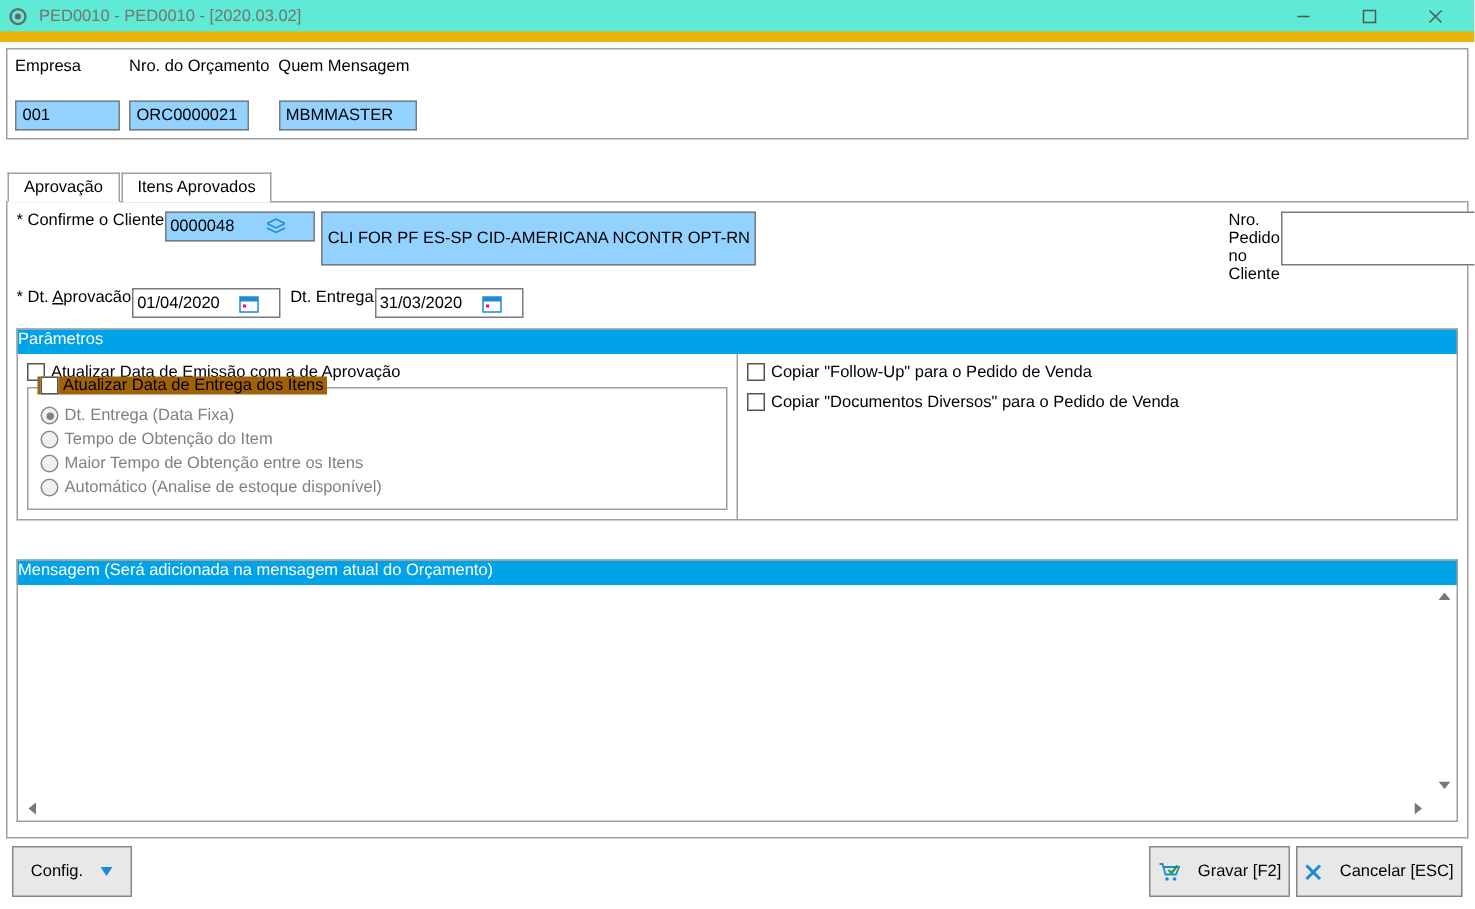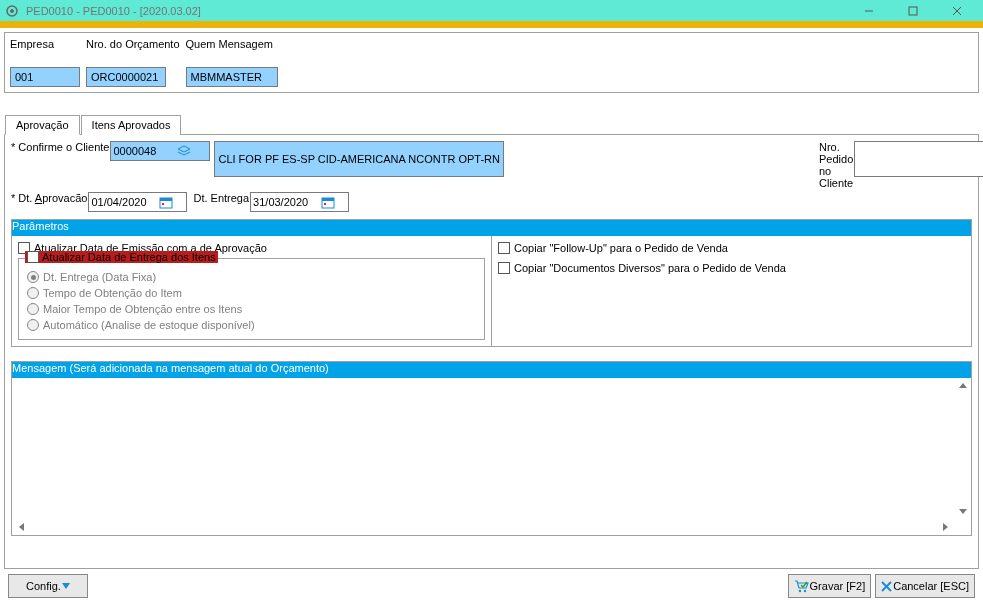--- a/index.html
+++ b/index.html
@@ -29,30 +29,30 @@
 .date-box{height:20px;width:99px;border:1px solid #7a7a7a;background:#fff;display:flex;align-items:center;padding:0 0 0 2px}
 .date-box span{flex:1}
 .mini-icon-btn{width:18px;height:18px;display:flex;align-items:center;justify-content:center;color:#1b8cd1;cursor:pointer}
 .section-hdr{height:17px;background:#00a3e8;color:#fff;border:1px solid #a0a0a0;border-bottom:none}
 .two-col{display:flex;border:1px solid #a0a0a0;border-top:none}
 .col-l,.col-r{flex:1;padding:6px}
 .col-l{border-right:1px solid #a0a0a0}
 .chk-row{display:flex;gap:4px;align-items:center;margin-bottom:4px}
 .chk{width:12px;height:12px;border:1px solid #555;background:#fff;cursor:pointer}
 .radio-grp{border:1px solid #a0a0a0;padding:8px 8px 4px;margin-top:2px;position:relative}
-.radio-grp .legend{position:absolute;top:-8px;left:6px;background:#b91c1c;padding:0 2px;display:flex;gap:3px;align-items:center}
+.radio-grp .legend{position:absolute;top:-8px;left:6px;background:#a16207;padding:0 2px;display:flex;gap:3px;align-items:center}
 .r-row{display:flex;gap:4px;align-items:center;margin:4px 0;color:#808080}
 .radio-outer{width:12px;height:12px;border:1px solid #888;border-radius:50%;background:#f0f0f0;display:flex;align-items:center;justify-content:center}
 .radio-dot{width:5px;height:5px;border-radius:50%;background:#808080}
 .msg-area{height:158px;border:1px solid #a0a0a0;border-top:none;position:relative;background:#fff}
 .vscroll{position:absolute;right:0;bottom:16px;top:0;width:16px;display:flex;flex-direction:column;justify-content:space-between}
 .hscroll{position:absolute;left:0;right:16px;bottom:0;height:16px;display:flex;align-items:center;justify-content:space-between;padding:0 2px}
 .arrow-btn{width:15px;height:15px;display:flex;align-items:center;justify-content:center;color:#555;cursor:pointer}
 .footer{display:flex;padding:5px 4px 4px;gap:4px;border-top:0}
-.push-btn{height:24px;border:1px solid #888;background:#e8e8e8;padding:0 5px;display:flex;align-items:center;gap:1px;cursor:pointer}
+.push-btn{height:34px;border:1px solid #888;background:#e8e8e8;padding:0 5px;display:flex;align-items:center;gap:12px;cursor:pointer}
 .spacer{flex:1}
 u{text-decoration:underline}
 svg{display:block}
 .gear{stroke:#666;fill:#666}
 </style>
 </head>
 <body>
 
 <div class="titlebar">
   <span class="app-icon">
@@ -193,21 +193,21 @@
           <span class="chk"></span>
           <span>Copiar "Follow-Up" para o Pedido de Venda</span>
         </div>
         <div class="chk-row" style="margin-top:8px">
           <span class="chk"></span>
           <span>Copiar "Documentos Diversos" para o Pedido de Venda</span>
         </div>
       </div>
     </div>
 
-    <div class="section-hdr" style="margin-top:14px">Mensagem (Será adicionada na mensagem atual do Orçamento)</div>
+    <div class="section-hdr" style="margin-top:26px">Mensagem (Será adicionada na mensagem atual do Orçamento)</div>
     <div class="msg-area">
       <div class="vscroll">
         <div class="arrow-btn">
             <svg width="8" height="5">
               <path d="M0 5 L4 0 L8 5" fill="#777"></path>
             </svg>
           </div>
         <div class="arrow-btn">
             <svg width="8" height="5">
               <path d="M0 0 L4 5 L8 0" fill="#777"></path>

